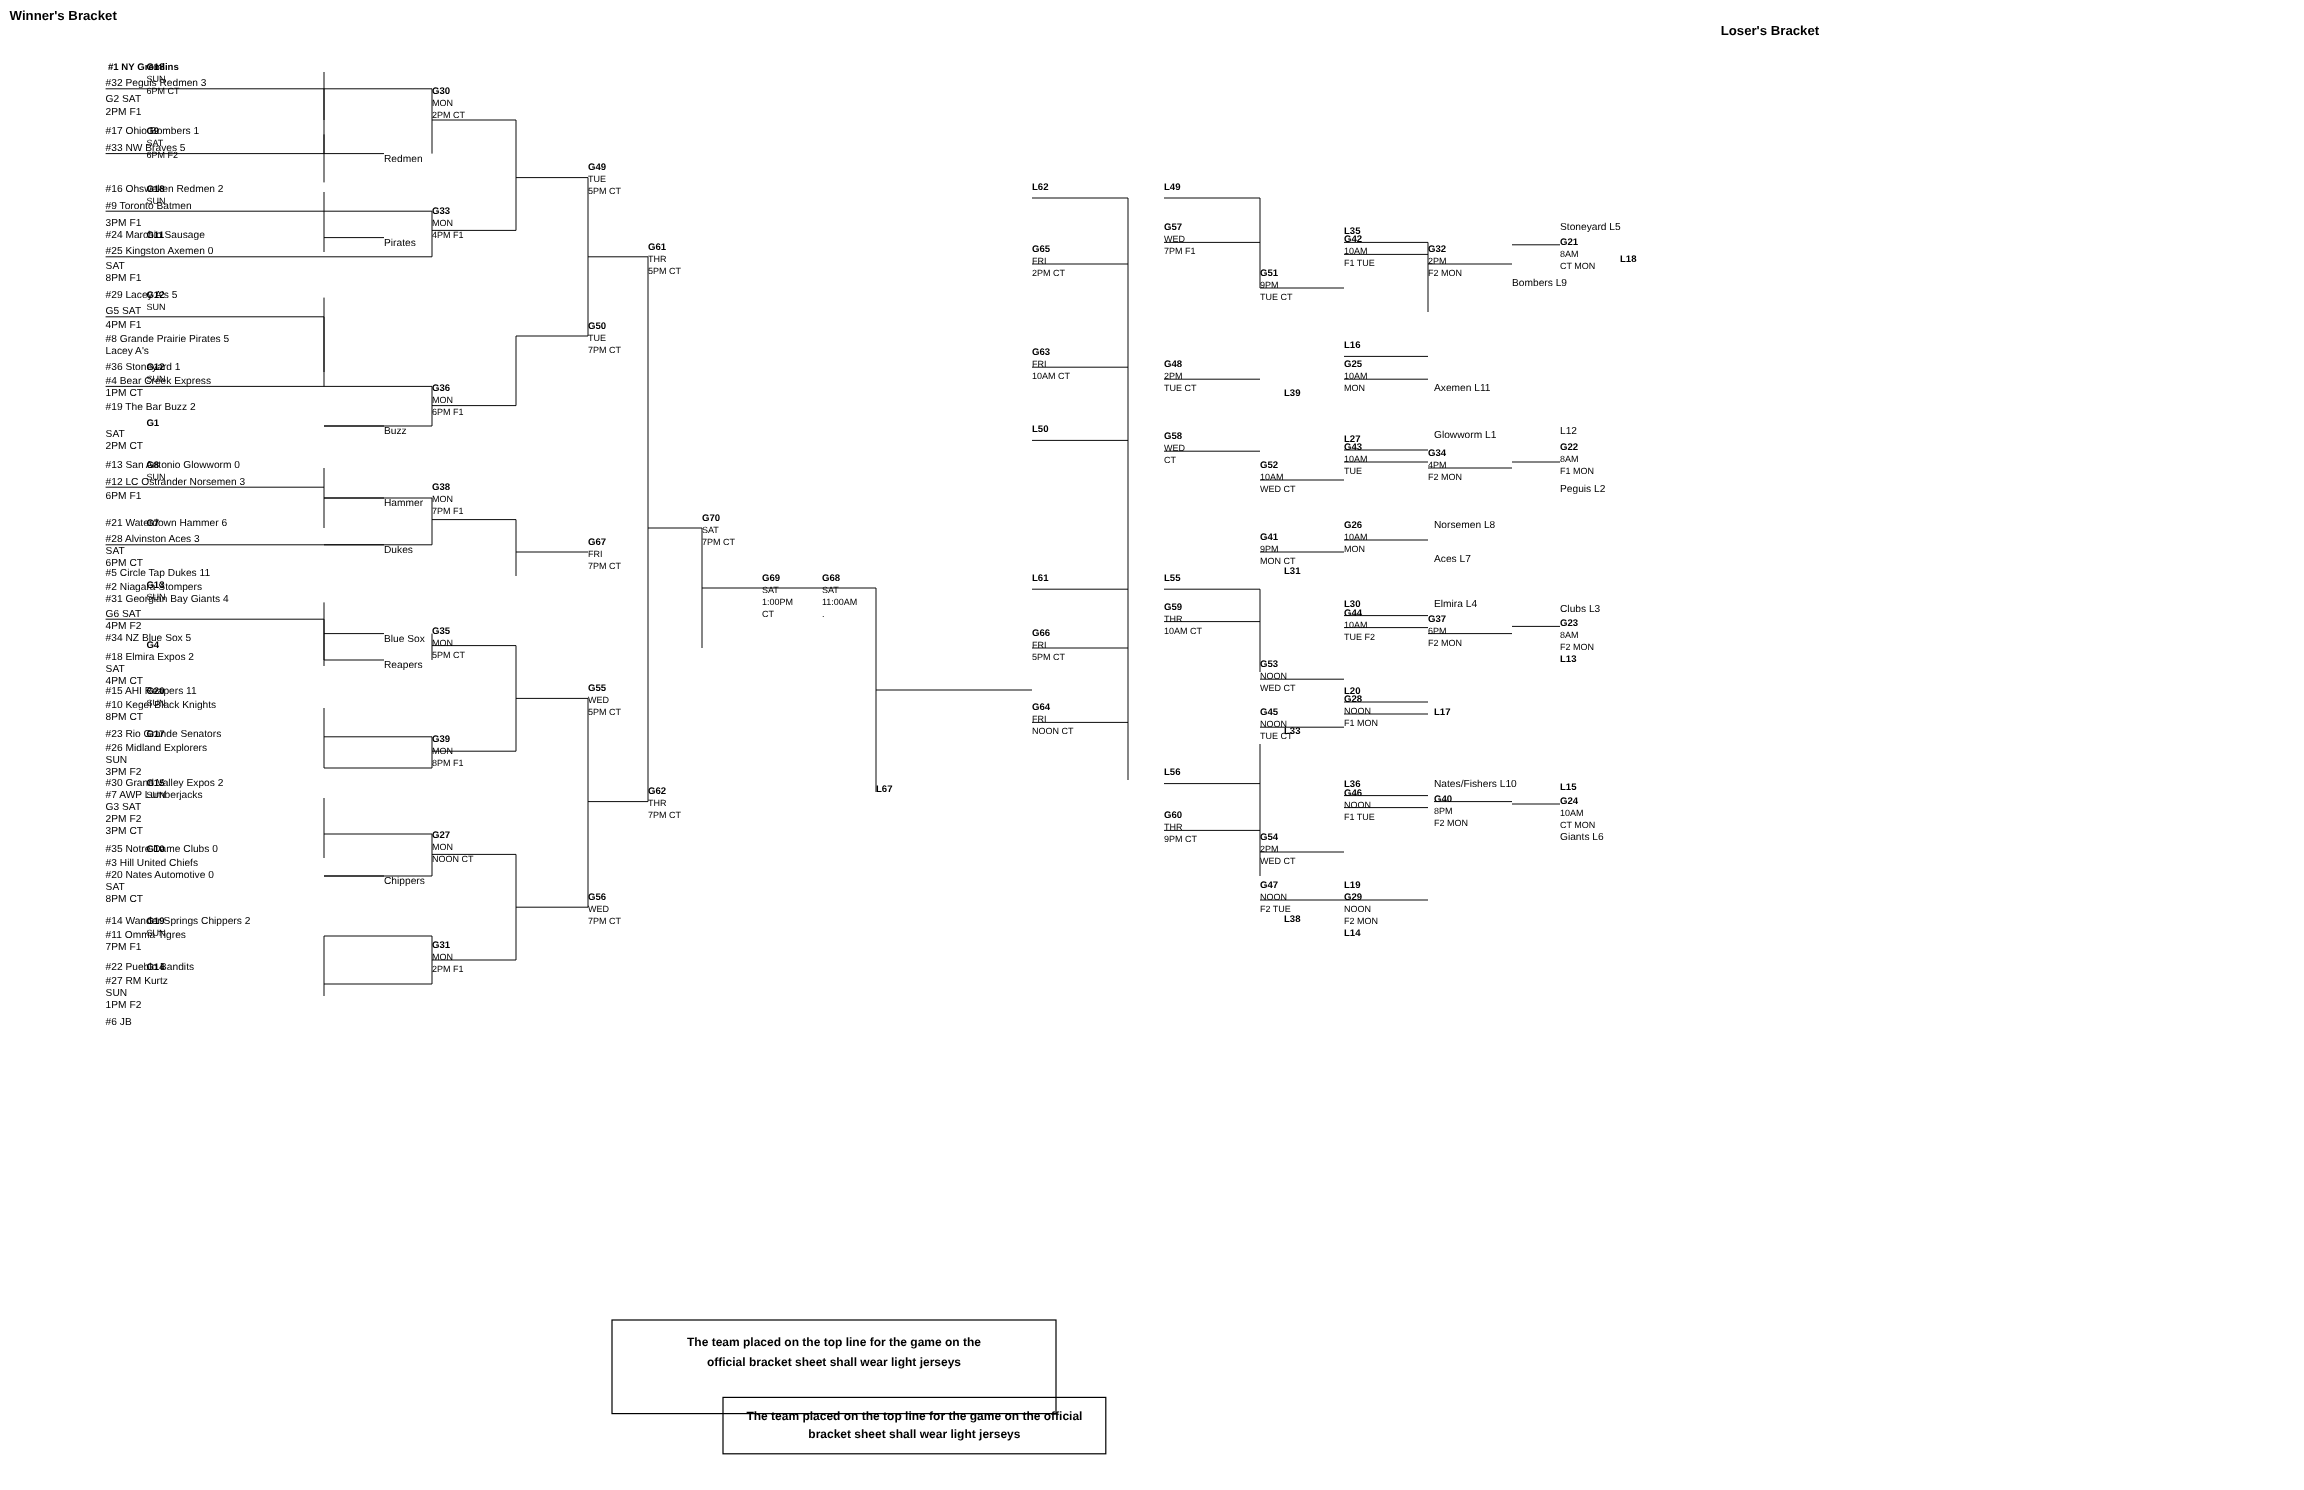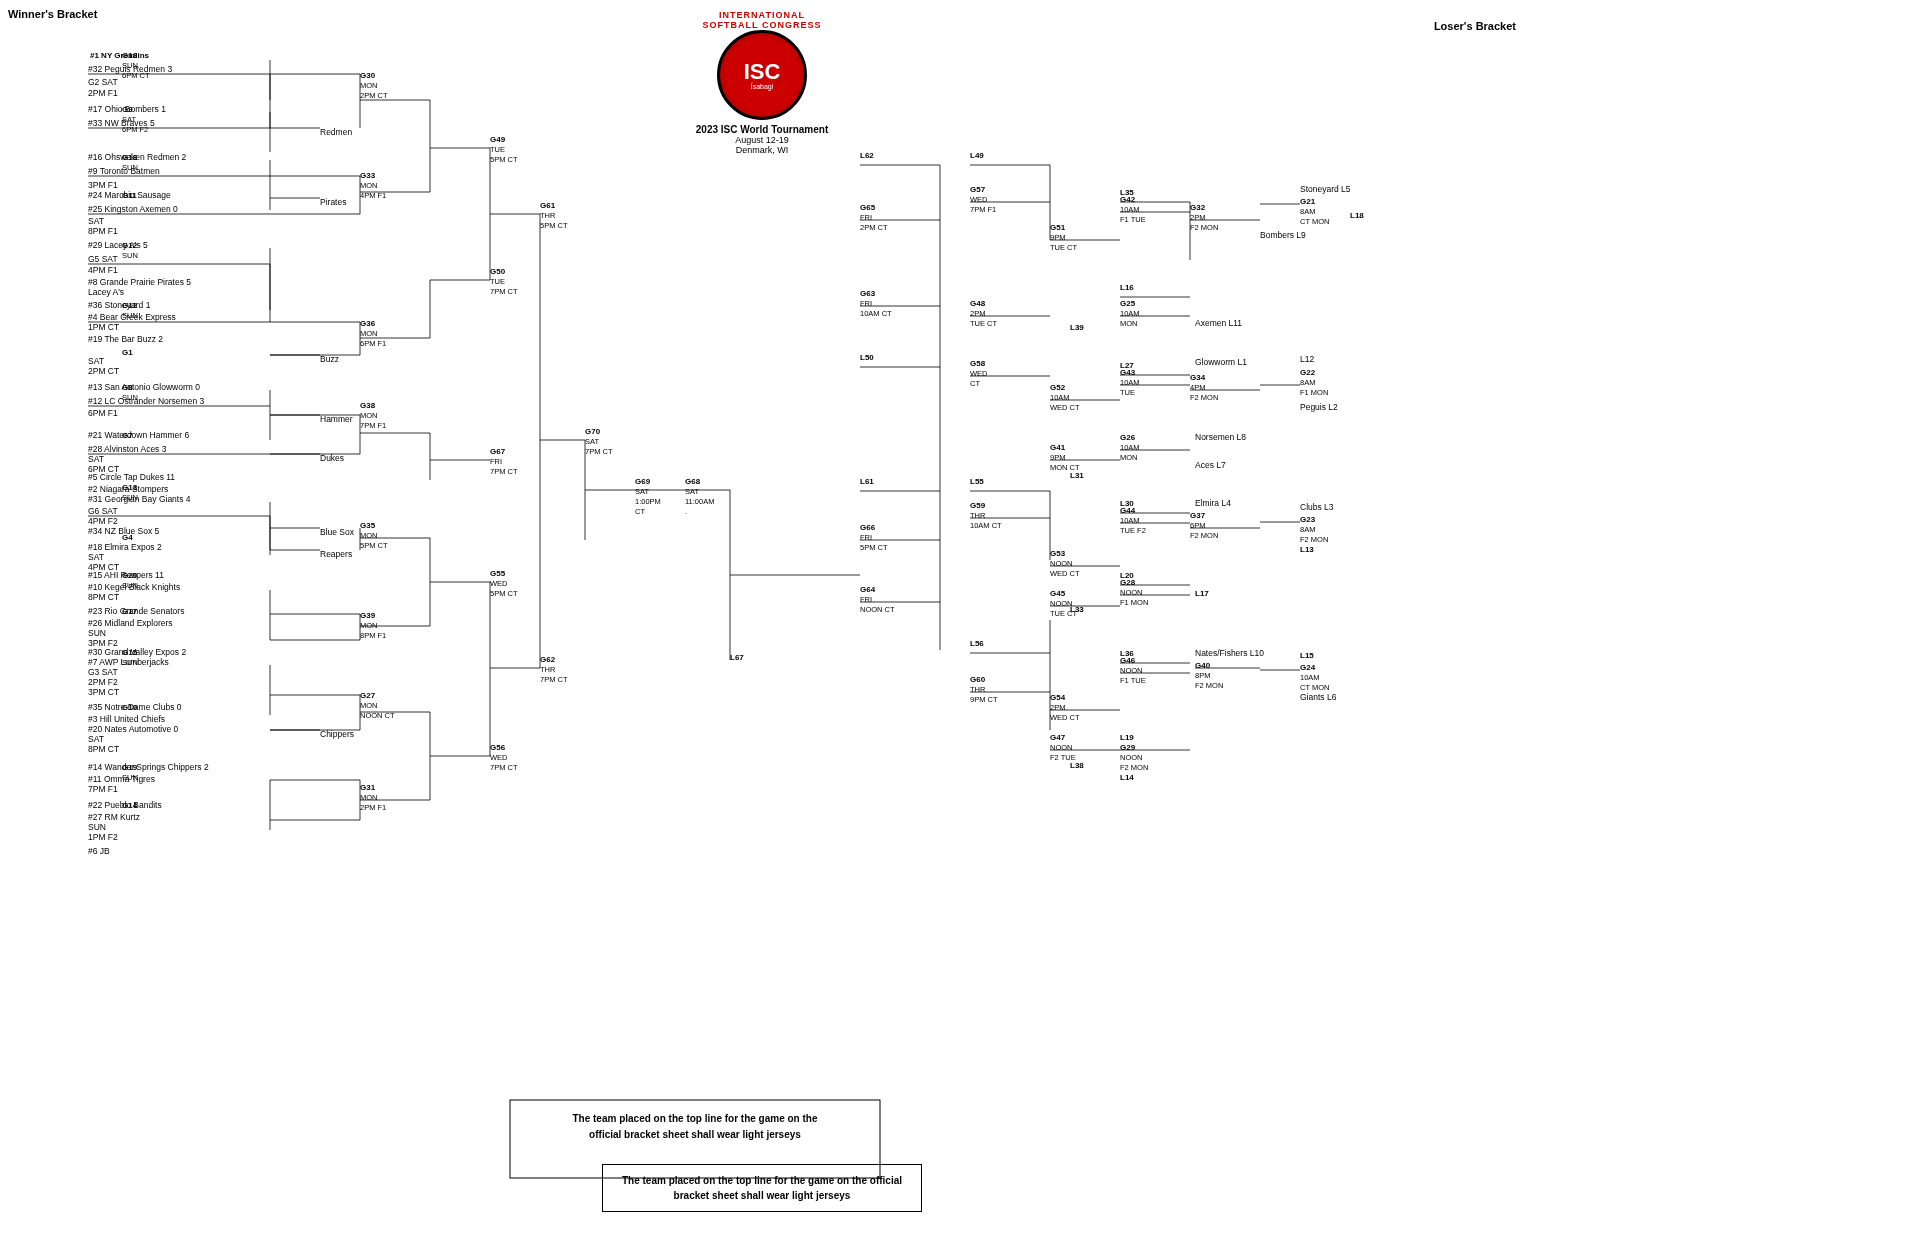--- a/index.html
+++ b/index.html
@@ -90,33 +90,20 @@
     }
   </style>
 </head>
 <body>
 
 <div class="page-container">
 
   <div class="header-title">Winner's Bracket</div>
   <div class="header-title-right">Loser's Bracket</div>
 
-  <div class="center-logo">
-    <div style="font-size:9px; font-weight:bold; color:#c00; letter-spacing:1px;">INTERNATIONAL</div>
-    <div style="font-size:9px; font-weight:bold; color:#c00; letter-spacing:1px;">SOFTBALL CONGRESS</div>
-    <div class="isc-logo-circle">
-      <div>
-        <div style="font-size:22px; font-weight:bold; color:#fff; text-align:center; line-height:1;">ISC</div>
-        <div style="font-size:7px; color:#fff; text-align:center;">Ísabagi</div>
-      </div>
-    </div>
-    <div style="font-size:10px; font-weight:bold;">2023 ISC World Tournament</div>
-    <div style="font-size:9px;">August 12-19</div>
-    <div style="font-size:9px;">Denmark, WI</div>
-  </div>
 
   <svg class="bracket-svg" viewBox="0 0 1920 1242" xmlns="http://www.w3.org/2000/svg">
 
     <text x="90" y="58" class="label-text">#1 NY Gremlins</text>
     <line x1="88" y1="74" x2="270" y2="74" stroke="#000" stroke-width="0.8"></line>
     <text x="88" y="72" class="team-text">#32 Peguis Redmen 3</text>
     <text x="88" y="85" class="team-text">G2    SAT</text>
     <text x="88" y="96" class="team-text">2PM    F1</text>
     <text x="122" y="58" class="label-text">G18</text>
     <text x="122" y="68" class="info-text">SUN</text>

